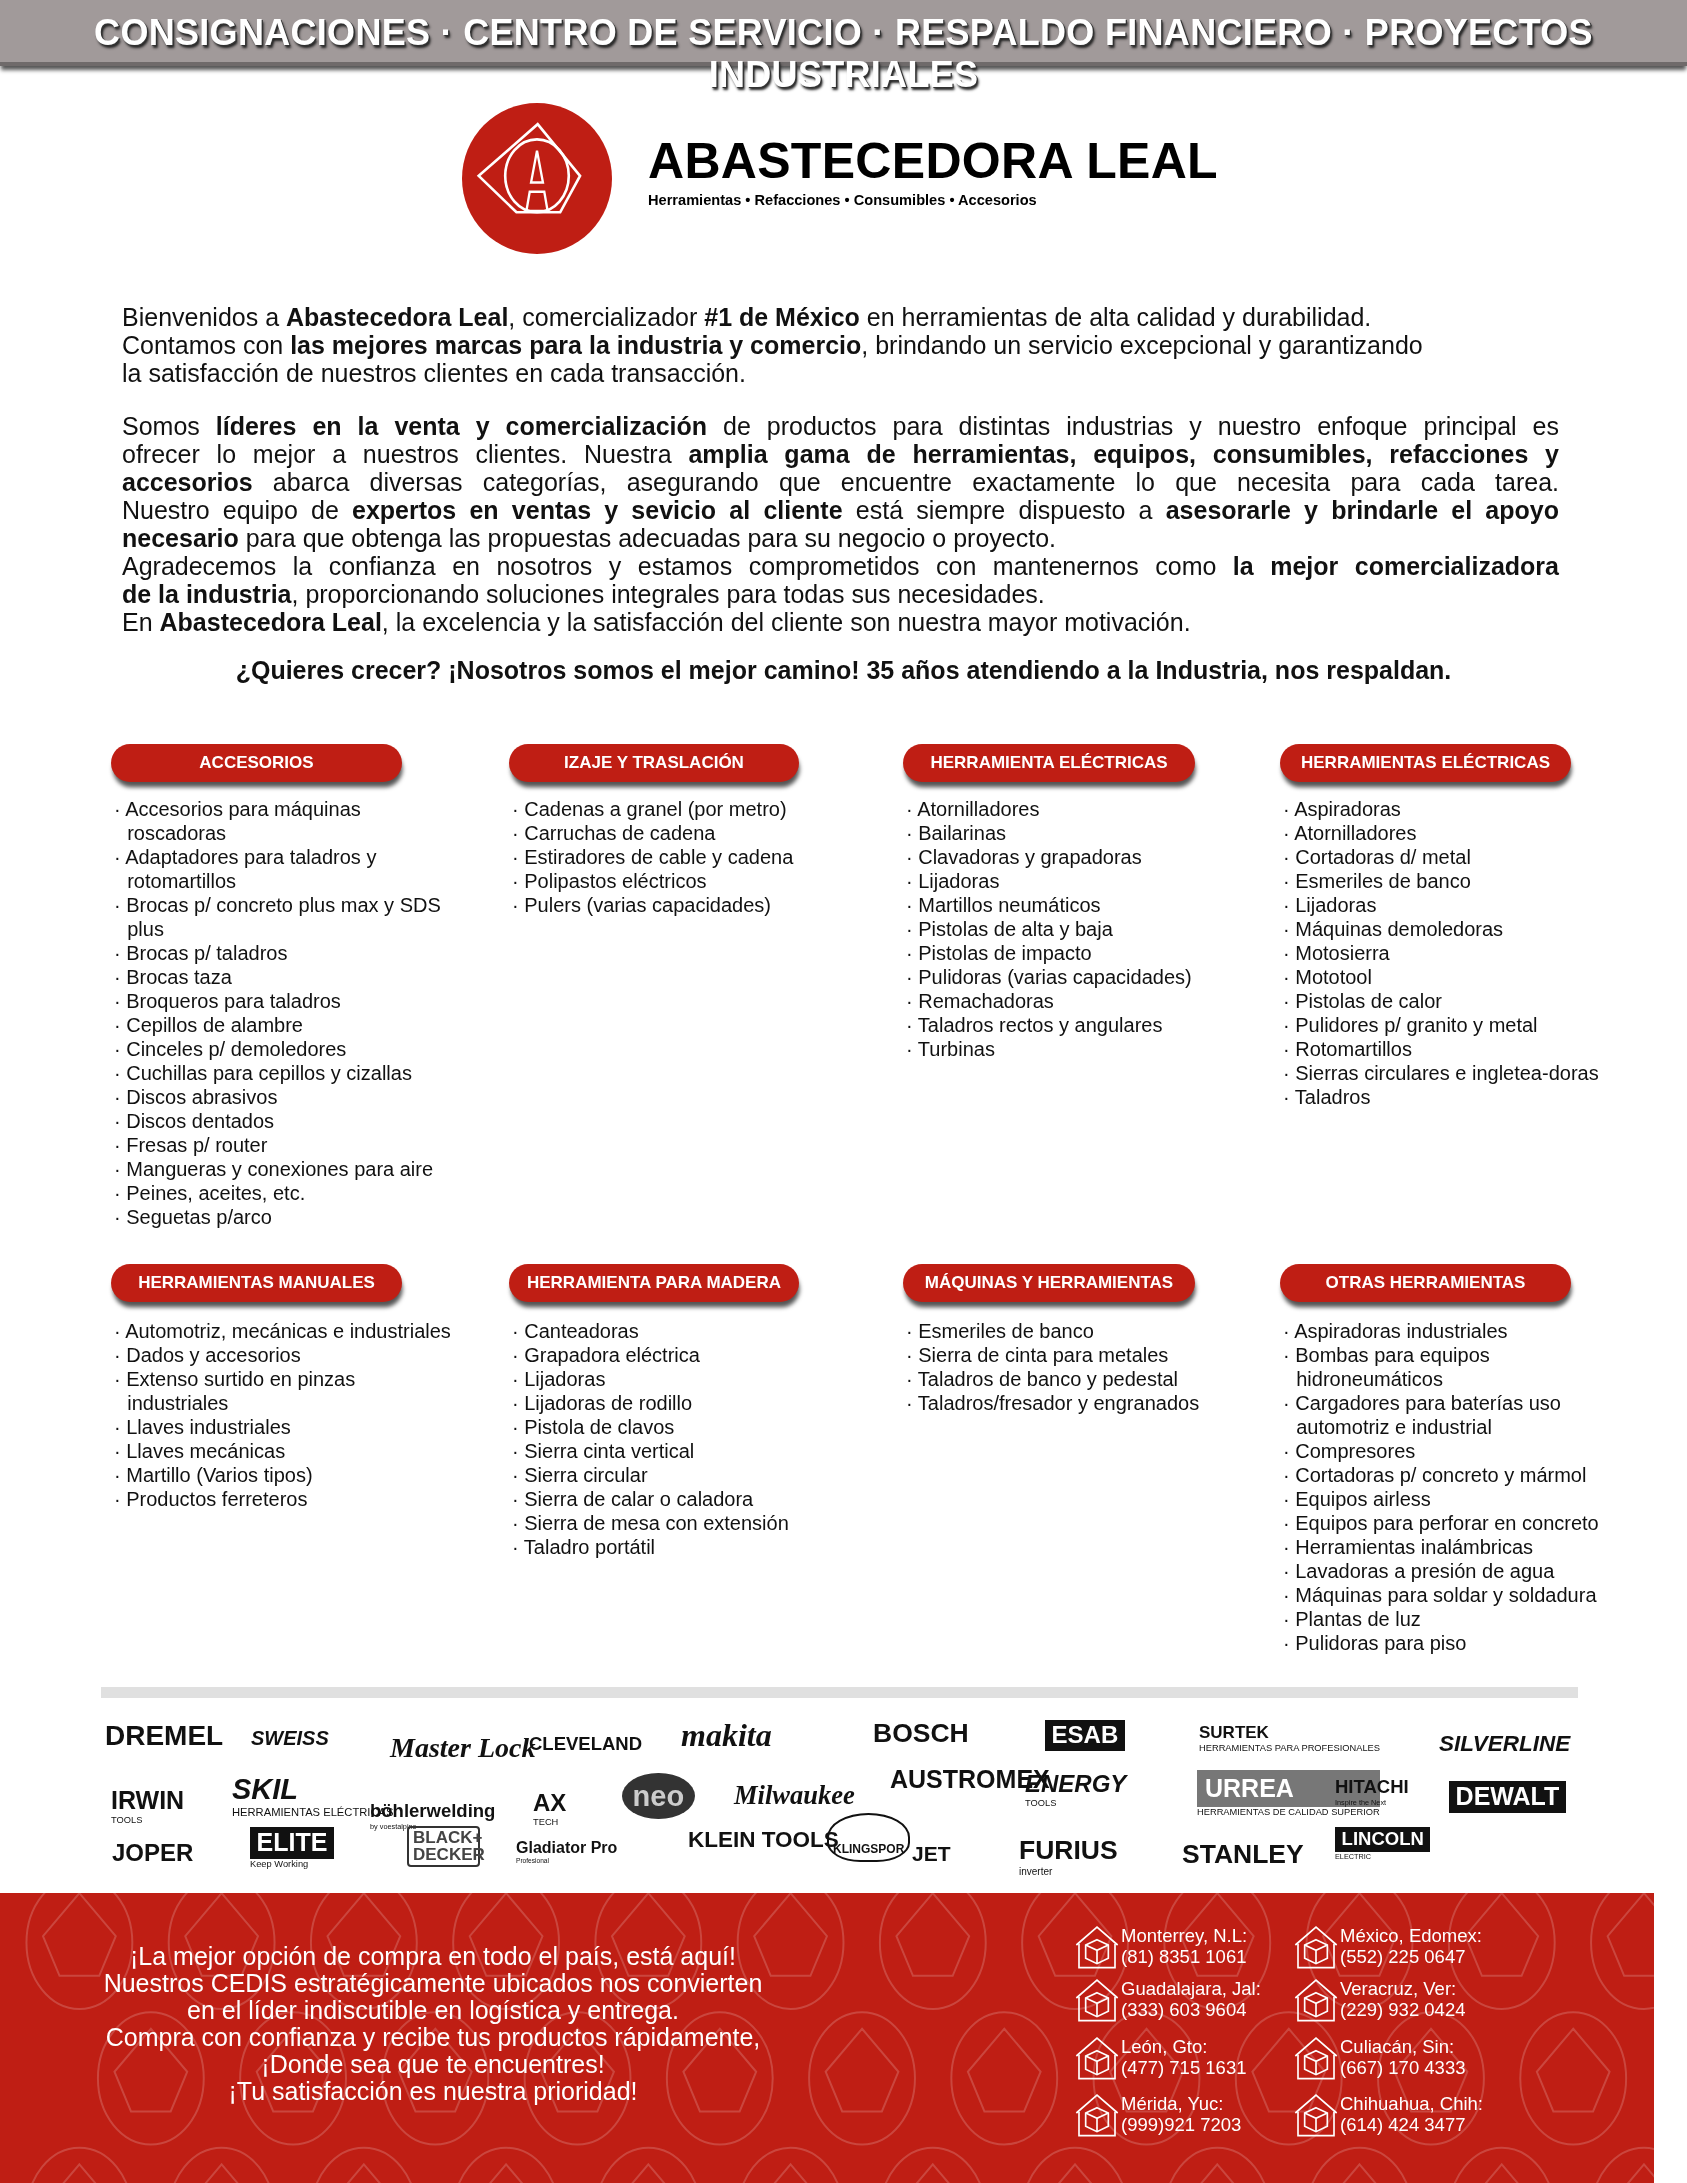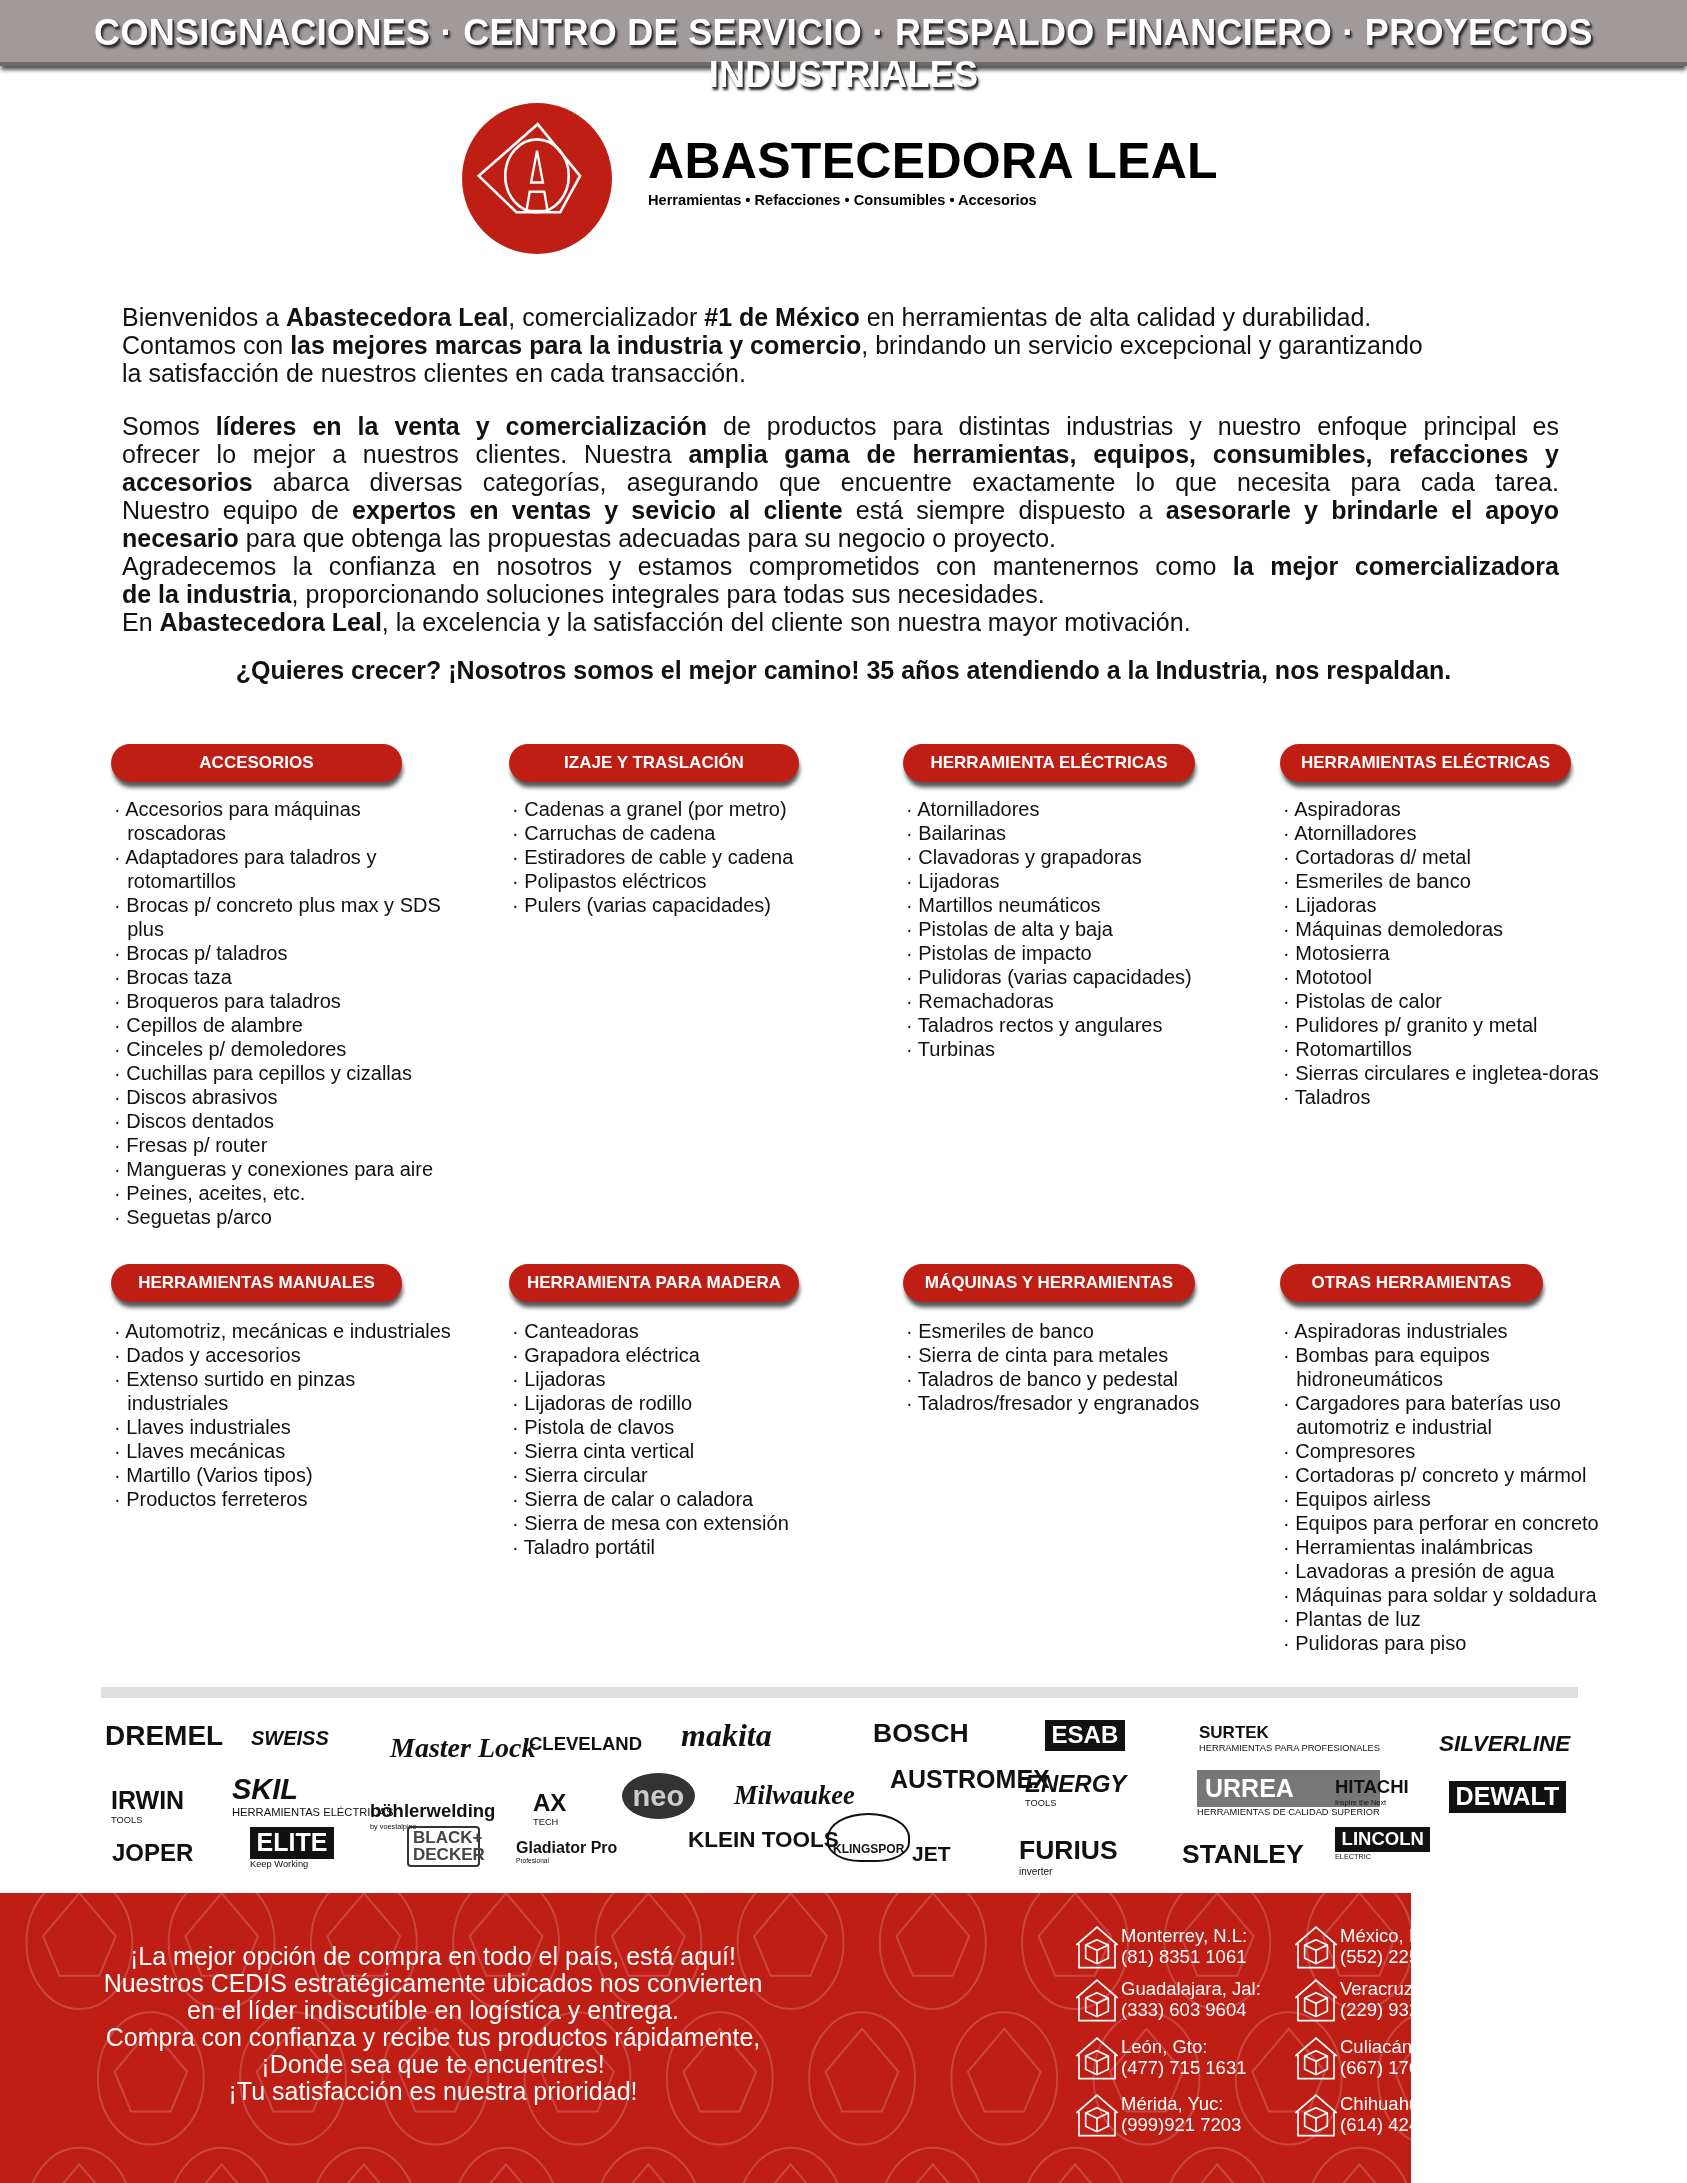--- a/index.html
+++ b/index.html
@@ -30,21 +30,21 @@
     color: #fff; font-weight: bold; font-size: 17px; display: flex; align-items: center; justify-content: center;
     box-shadow: 1.3px 6px 4px -0.7px #555; }
   .cat-list { position: absolute; list-style: none; font-size: 20px; line-height: 24px; color: #111; }
   .cat-list li { padding-left: 13.2px; text-indent: -13.2px; }
   .cat-list li::before { content: "· "; }
 
   .divider { position: absolute; left: 101px; top: 1687px; width: 1477px; height: 10.6px; background: #e0e0e0; }
 
   .brand-logo { position: absolute; font-weight: bold; color: #111; white-space: nowrap; font-family: "Liberation Sans", sans-serif; }
 
-  .footer { position: absolute; left: 0; top: 1893px; width: 1411px; height: 290px; background: #bf1e14; overflow: hidden; }
+  .footer { position: absolute; left: 0; top: 1893px; width: 1654px; height: 290px; background: #bf1e14; overflow: hidden; }
   .footer-pattern { position: absolute; left: 0; top: 0; width: 1687px; height: 290px; }
   .footer-msg { position: absolute; left: 99px; width: 668px; top: 50px; text-align: center; color: #fff;
     font-size: 25px; line-height: 27px; }
   .cedis { position: absolute; color: #fff; font-size: 18.5px; line-height: 21px; }
   .cedis-icon { position: absolute; width: 44px; height: 44px; }
   .cedis-text { position: absolute; white-space: nowrap; }
 </style>
 </head>
 <body>
 
@@ -157,21 +157,21 @@
       <li>Sierra de mesa con extensión</li>
       <li>Taladro portátil</li>
     </ul>
     <div class="cat-head" style="left: 903px; top: 1264px; width: 292px;">MÁQUINAS Y HERRAMIENTAS</div>
     <ul class="cat-list" style="left: 906px; top: 1319px; width: 344px;">
       <li>Esmeriles de banco</li>
       <li>Sierra de cinta para metales</li>
       <li>Taladros de banco y pedestal</li>
       <li>Taladros/fresador y engranados</li>
     </ul>
-    <div class="cat-head" style="left: 1280px; top: 1264px; width: 263px; text-align: right;">OTRAS HERRAMIENTAS</div>
+    <div class="cat-head" style="left: 1280px; top: 1264px; width: 291px; text-align: right;">OTRAS HERRAMIENTAS</div>
     <ul class="cat-list" style="left: 1283px; top: 1319px; width: 344px;">
       <li>Aspiradoras industriales</li>
       <li>Bombas para equipos hidroneumáticos</li>
       <li>Cargadores para baterías uso automotriz e industrial</li>
       <li>Compresores</li>
       <li>Cortadoras p/ concreto y mármol</li>
       <li>Equipos airless</li>
       <li>Equipos para perforar en concreto</li>
       <li>Herramientas inalámbricas</li>
       <li>Lavadoras a presión de agua</li>

